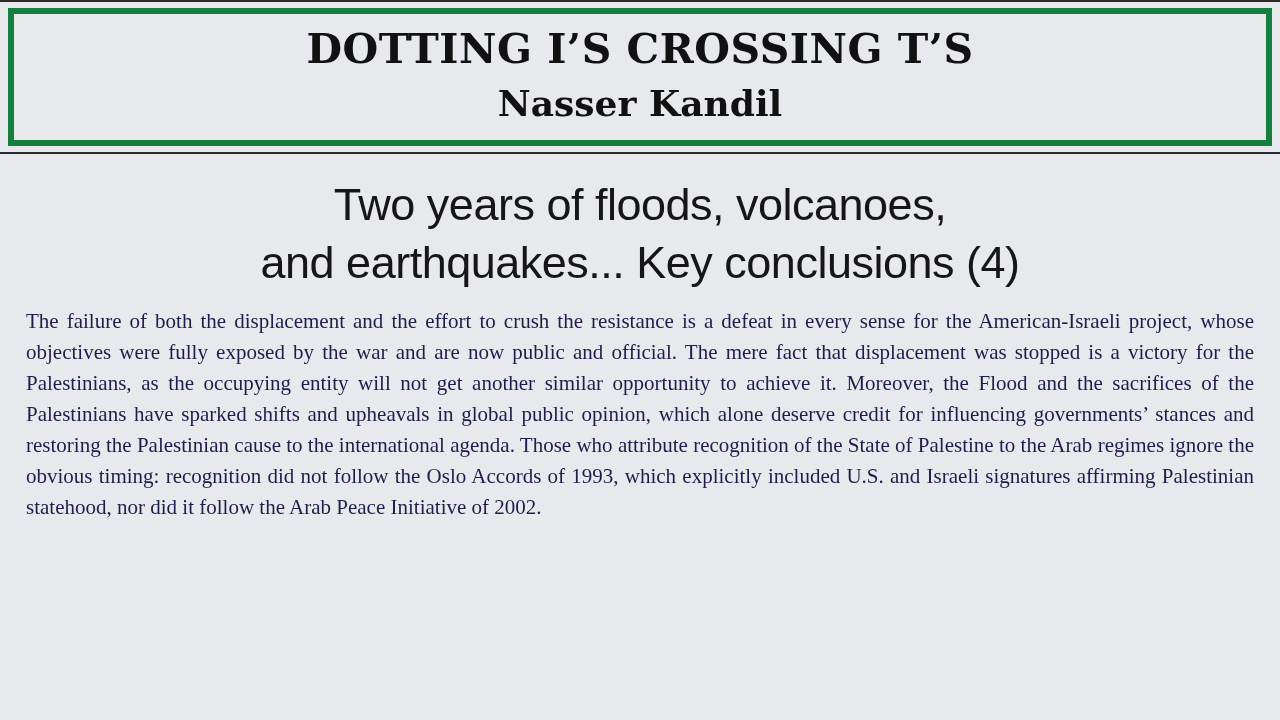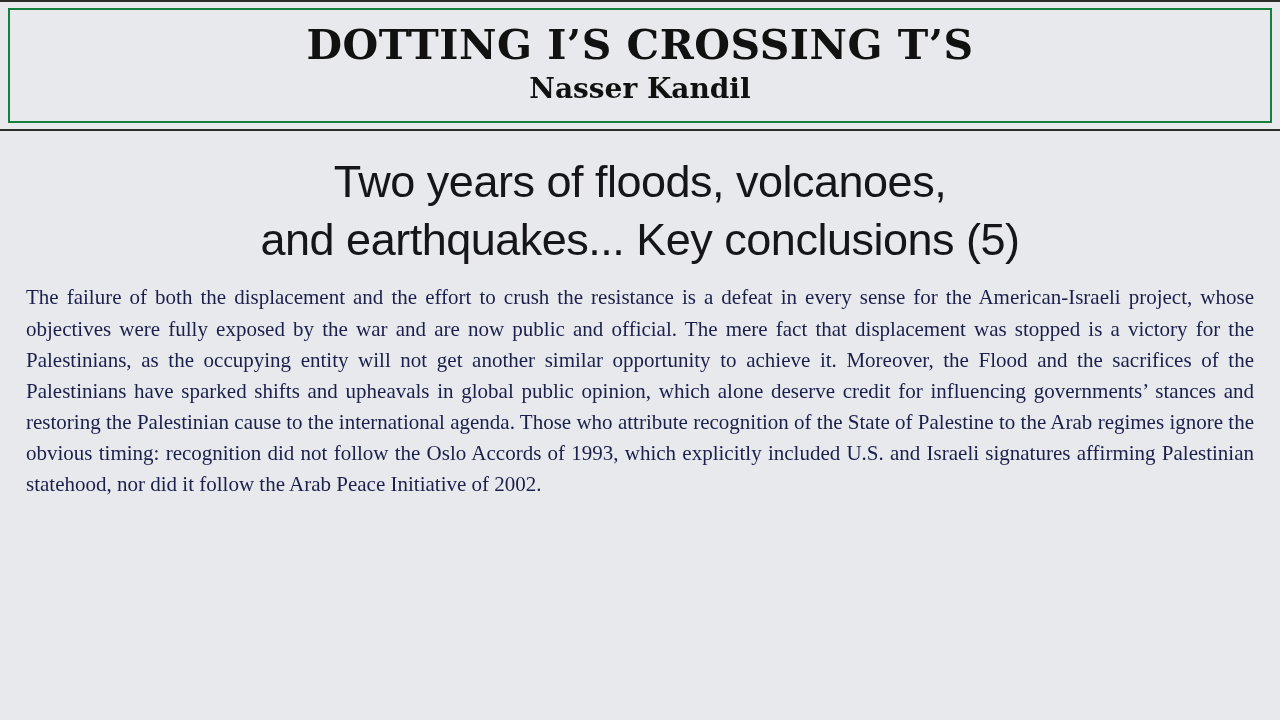--- a/index.html
+++ b/index.html
@@ -25,42 +25,42 @@
   
   .top-rule {
     width: 100%;
     height: 2px;
     background: #2b2b2b;
     flex: 0 0 auto;
   }
   
   .header-block {
     margin: 6px 8px 0 8px;
-    border: 2px solid #15803d;
+    border: 6px solid #15803d;
     background: #e8e9ec;
     padding: 14px 10px 16px 10px;
     flex: 0 0 auto;
     text-align: center;
   }
   .header-title {
     font-family: "DejaVu Serif", "Liberation Serif", serif;
     font-weight: bold;
     font-size: 41px;
     letter-spacing: 0.5px;
     color: #111111;
     line-height: 1.05;
     margin: 0;
   }
   .header-author {
     font-family: "DejaVu Serif", "Liberation Serif", serif;
     font-weight: bold;
-    font-size: 28px;
+    font-size: 36px;
     color: #111111;
     line-height: 1.15;
-    margin: 6px 0 0 0;
+    margin: 12px 0 0 0;
   }
   .mid-rule {
     width: 100%;
     height: 2px;
     background: #2b2b2b;
     margin-top: 6px;
     flex: 0 0 auto;
   }
   .content {
     flex: 1 1 auto;
@@ -99,17 +99,17 @@
 
   <div class="header-block">
     <div class="header-title">DOTTING I’S CROSSING T’S</div>
     <div class="header-author">Nasser Kandil</div>
   </div>
 
   <div class="mid-rule"></div>
 
   <div class="content">
     <h1 class="article-title">Two years of floods, volcanoes,
-and earthquakes... Key conclusions (5)</h1>
+and earthquakes... Key conclusions (4)</h1>
     <p class="body-text">The failure of both the displacement and the effort to crush the resistance is a defeat in every sense for the American-Israeli project, whose objectives were fully exposed by the war and are now public and official. The mere fact that displacement was stopped is a victory for the Palestinians, as the occupying entity will not get another similar opportunity to achieve it. Moreover, the Flood and the sacrifices of the Palestinians have sparked shifts and upheavals in global public opinion, which alone deserve credit for influencing governments’ stances and restoring the Palestinian cause to the international agenda. Those who attribute recognition of the State of Palestine to the Arab regimes ignore the obvious timing: recognition did not follow the Oslo Accords of 1993, which explicitly included U.S. and Israeli signatures affirming Palestinian statehood, nor did it follow the Arab Peace Initiative of 2002.</p>
   </div>
 
 </div>
 
 </body></html>

